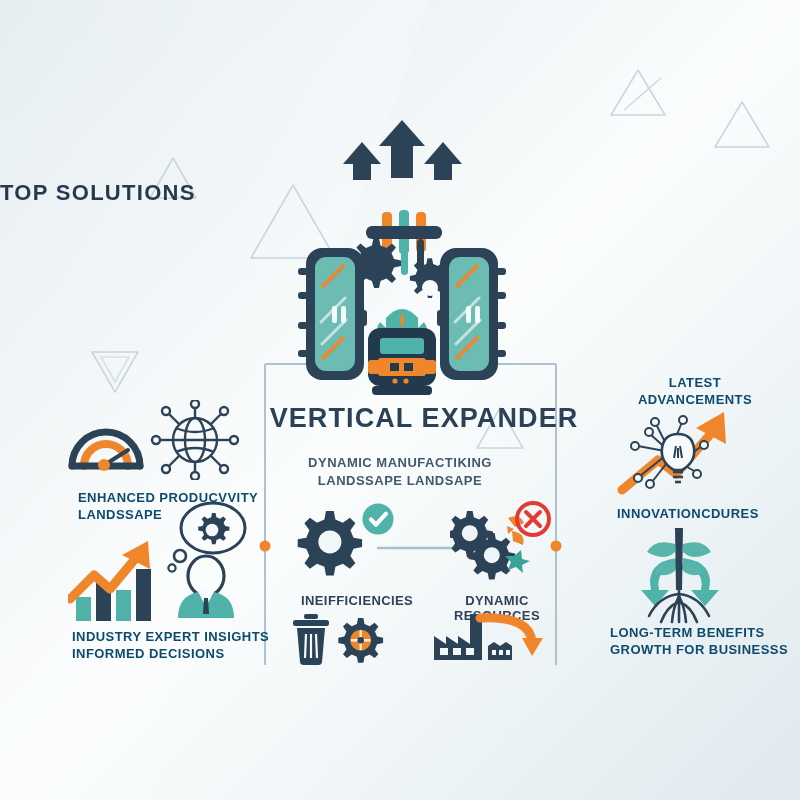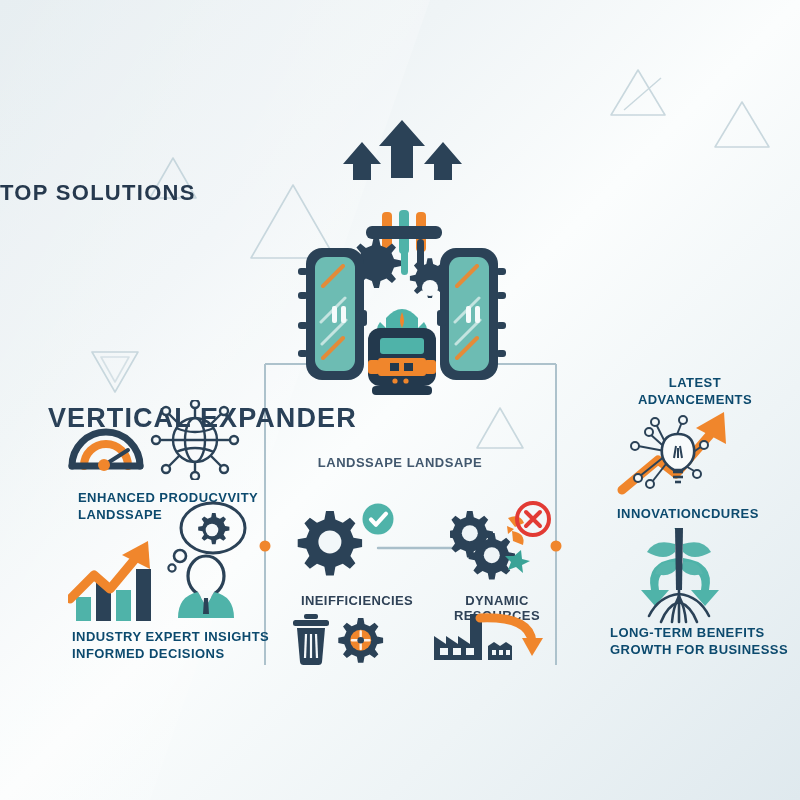--- a/index.html
+++ b/index.html
@@ -21,21 +21,21 @@
     font-size:13px;letter-spacing:.45px;line-height:17px;
     color:#0c4a6e;font-weight:600;
   }
   .caption.center{text-align:center;}
 
   .top-title{
     position:absolute;left:0;right:0;top:180px;text-align:left;
     font-size:22px;letter-spacing:1.3px;font-weight:600;color:#26394e;
   }
   .main-title{
-    position:absolute;left:12px;right:0;top:403px;
+    position:absolute;left:12px;right:0;top:403px;text-align:center;
     font-size:27px;line-height:31px;letter-spacing:1.1px;font-weight:600;color:#2a4158;margin-left:36px;
   }
   .sub-title{
     position:absolute;left:0;right:0;top:454px;text-align:center;
     font-size:13px;line-height:18px;letter-spacing:.5px;font-weight:600;color:#42586e;
   }
   .mid-label{
     position:absolute;font-size:13px;letter-spacing:.4px;font-weight:600;color:#2f4257;
     text-align:center;
   }
@@ -169,20 +169,21 @@
       <circle cx="99" cy="171" r="2.6" fill="#f0862c"></circle>
       <circle cx="110" cy="171" r="2.6" fill="#f0862c"></circle>
       <rect x="76" y="176" width="60" height="9" rx="4" fill="#23394d"></rect>
     </g>
   </svg>
 
   <div class="main-title">
     <span>VERTICAL EXPANDER</span>
   </div>
   <div class="sub-title">
+    <div>DYNAMIC MANUFACTIKING</div>
     <div>LANDSSAPE LANDSAPE</div>
   </div>
 
   <svg class="abs" style="left:292px;top:503px;" width="104" height="74" viewBox="0 0 104 74">
     <g fill="#2b4257">
       <path d="M40 8 l8 0 2.4 -11 L60 -5.6 l8.8 7.2 6.4-6.4 -7.2-8.8 4-9.6 11-2.4 0-9" transform="translate(0,0)" opacity="0"></path>
       <path d="M43.5 6 l8.6 0 2.2 -0.0 z" opacity="0"></path>
     </g>
     <g fill="#2b4257" transform="translate(7,8)">
       <path d="M27 0 l7.8 0 1.6 8.6 7.4 3.1 7.1-5 5.5 5.5 -5 7.1 3.1 7.4 8.6 1.6 0 7.8 -8.6 1.6 -3.1 7.4 5 7.1 -5.5 5.5 -7.1-5 -7.4 3.1 -1.6 8.6 -7.8 0 -1.6-8.6 -7.4-3.1 -7.1 5 -5.5-5.5 5-7.1 -3.1-7.4 -8.6-1.6 0-7.8 8.6-1.6 3.1-7.4 -5-7.1 5.5-5.5 7.1 5 7.4-3.1z"></path>

